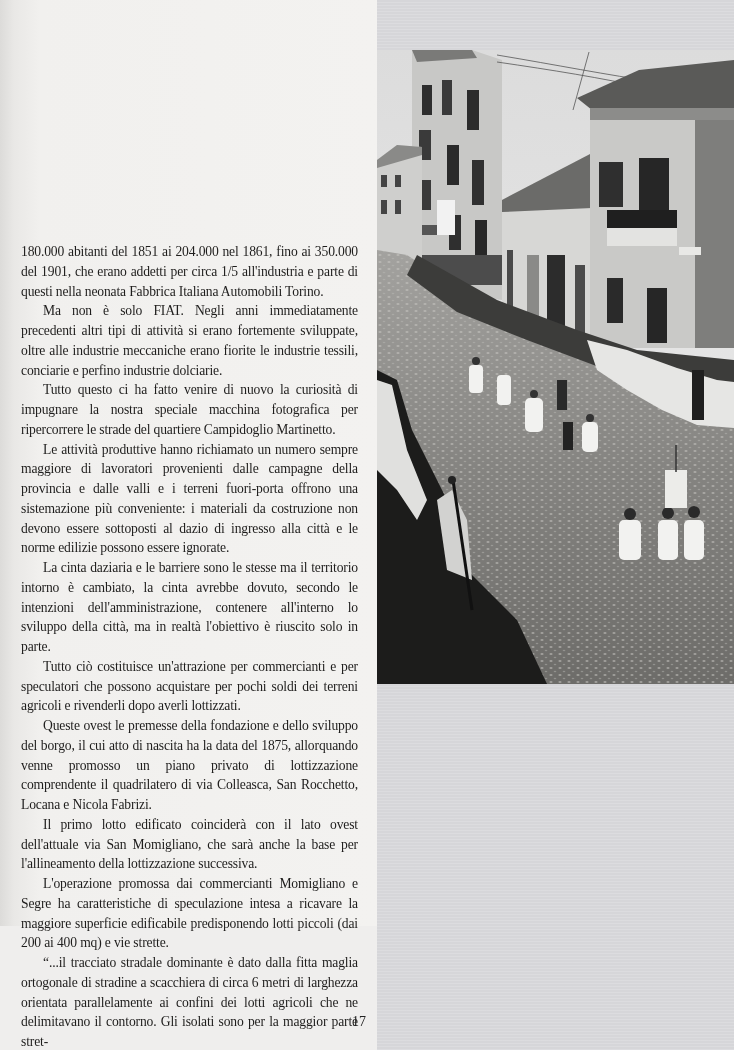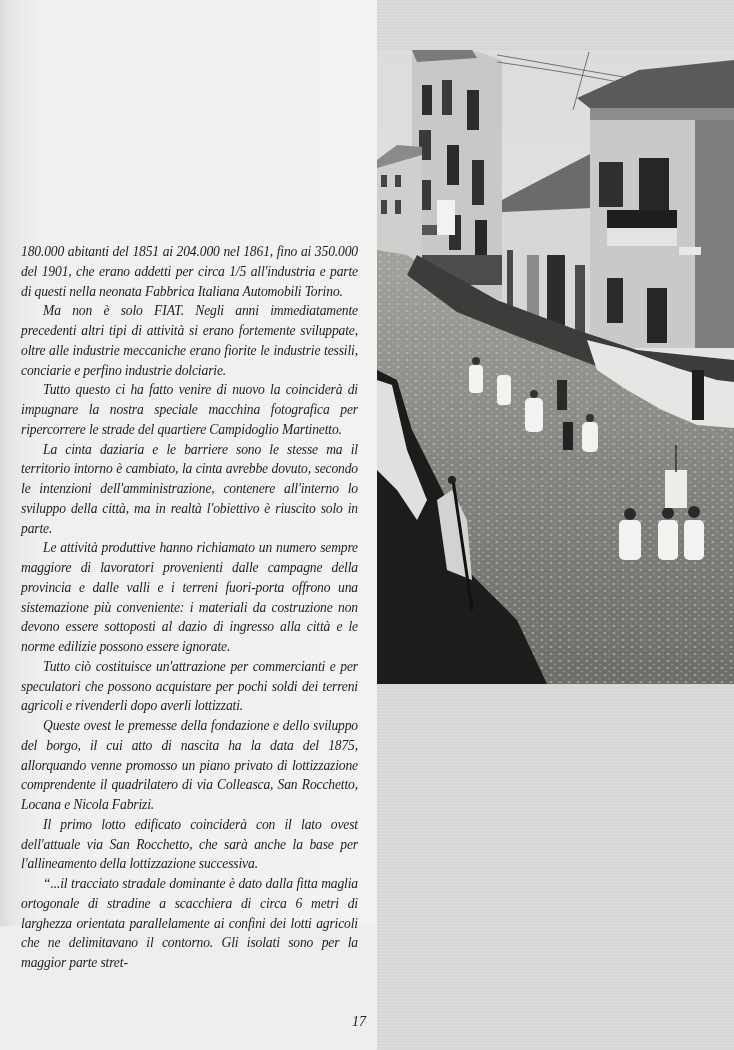--- a/index.html
+++ b/index.html
@@ -5,21 +5,20 @@
   html, body { margin:0; padding:0; }
   body {
     width:734px; height:1050px; overflow:hidden; position:relative;
     background:#efeeed;
     font-family:"Liberation Serif", serif;
     color:#1c1b1a;
   }
   .page-left {
     position:absolute; left:0; top:0; width:377px; height:926px;
     background:linear-gradient(90deg,#dcdbd9 0px,#e9e8e6 14px,#f1f0ee 40px,#f3f2f0 100%);
-    font-style:italic;
   }
   .body-text {
     position:absolute; left:21px; top:242px; width:337px;
     font-size:13.6px; line-height:19.75px;
     text-align:justify; letter-spacing:-0.15px;
     color:#1e1d1c;
   }
   .body-text p { margin:0; text-indent:22px; }
   .body-text p.first { text-indent:0; }
   .page-number {
@@ -38,26 +37,27 @@
   .photo svg { display:block; }
 </style>
 </head>
 <body>
 
 <div class="page-left">
 
   <div class="body-text">
     <p class="first">180.000 abitanti del 1851 ai 204.000 nel 1861, fino ai 350.000 del 1901, che erano addetti per circa 1/5 all'industria e parte di questi nella neonata Fabbrica Italiana Automobili Torino.</p>
     <p>Ma non è solo FIAT. Negli anni immediatamente precedenti altri tipi di attività si erano fortemente sviluppate, oltre alle industrie meccaniche erano fiorite le industrie tessili, conciarie e perfino industrie dolciarie.</p>
-    <p>Tutto questo ci ha fatto venire di nuovo la coinciderà di impugnare la nostra speciale macchina fotografica per ripercorrere le strade del quartiere Campidoglio Martinetto.</p>
+    <p>Tutto questo ci ha fatto venire di nuovo la curiosità di impugnare la nostra speciale macchina fotografica per ripercorrere le strade del quartiere Campidoglio Martinetto.</p>
+    <p>Le attività produttive hanno richiamato un numero sempre maggiore di lavoratori provenienti dalle campagne della provincia e dalle valli e i terreni fuori-porta offrono una sistemazione più conveniente: i materiali da costruzione non devono essere sottoposti al dazio di ingresso alla città e le norme edilizie possono essere ignorate.</p>
     <p>La cinta daziaria e le barriere sono le stesse ma il territorio intorno è cambiato, la cinta avrebbe dovuto, secondo le intenzioni dell'amministrazione, contenere all'interno lo sviluppo della città, ma in realtà l'obiettivo è riuscito solo in parte.</p>
-    <p>Le attività produttive hanno richiamato un numero sempre maggiore di lavoratori provenienti dalle campagne della provincia e dalle valli e i terreni fuori-porta offrono una sistemazione più conveniente: i materiali da costruzione non devono essere sottoposti al dazio di ingresso alla città e le norme edilizie possono essere ignorate.</p>
     <p>Tutto ciò costituisce un'attrazione per commercianti e per speculatori che possono acquistare per pochi soldi dei terreni agricoli e rivenderli dopo averli lottizzati.</p>
     <p>Queste ovest le premesse della fondazione e dello sviluppo del borgo, il cui atto di nascita ha la data del 1875, allorquando venne promosso un piano privato di lottizzazione comprendente il quadrilatero di via Colleasca, San Rocchetto, Locana e Nicola Fabrizi.</p>
-    <p>Il primo lotto edificato coinciderà con il lato ovest dell'attuale via San Rocchetto, che sarà anche la base per l'allineamento della lottizzazione successiva.</p>
+    <p>Il primo lotto edificato coinciderà con il lato ovest dell'attuale via San Momigliano, che sarà anche la base per l'allineamento della lottizzazione successiva.</p>
+    <p>L'operazione promossa dai commercianti Momigliano e Segre ha caratteristiche di speculazione intesa a ricavare la maggiore superficie edificabile predisponendo lotti piccoli (dai 200 ai 400 mq) e vie strette.</p>
     <p>“...il tracciato stradale dominante è dato dalla fitta maglia ortogonale di stradine a scacchiera di circa 6 metri di larghezza orientata parallelamente ai confini dei lotti agricoli che ne delimitavano il contorno. Gli isolati sono per la maggior parte stret-</p>
   </div>
 
   <div class="page-number">17</div>
 </div>
 
 <div class="panel"></div>
 
 <div class="photo">
   <svg width="357" height="634" viewBox="0 0 357 634">

